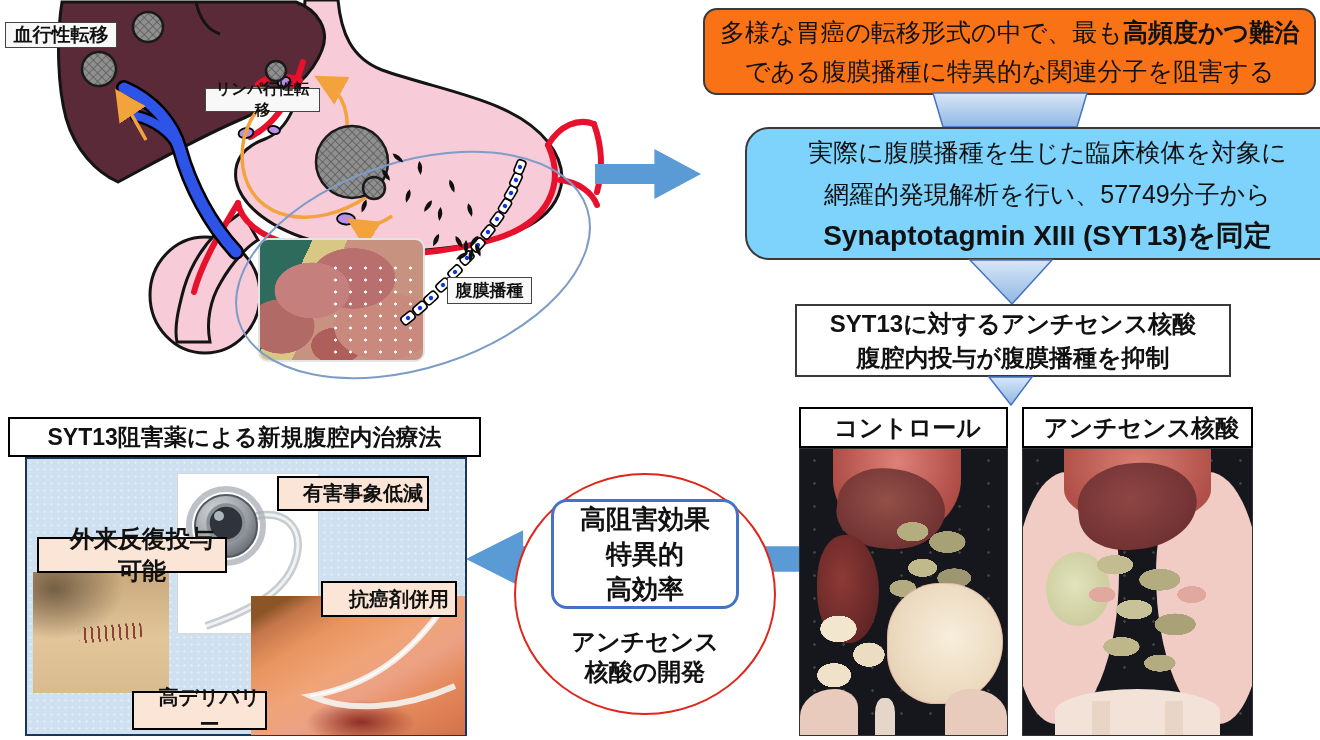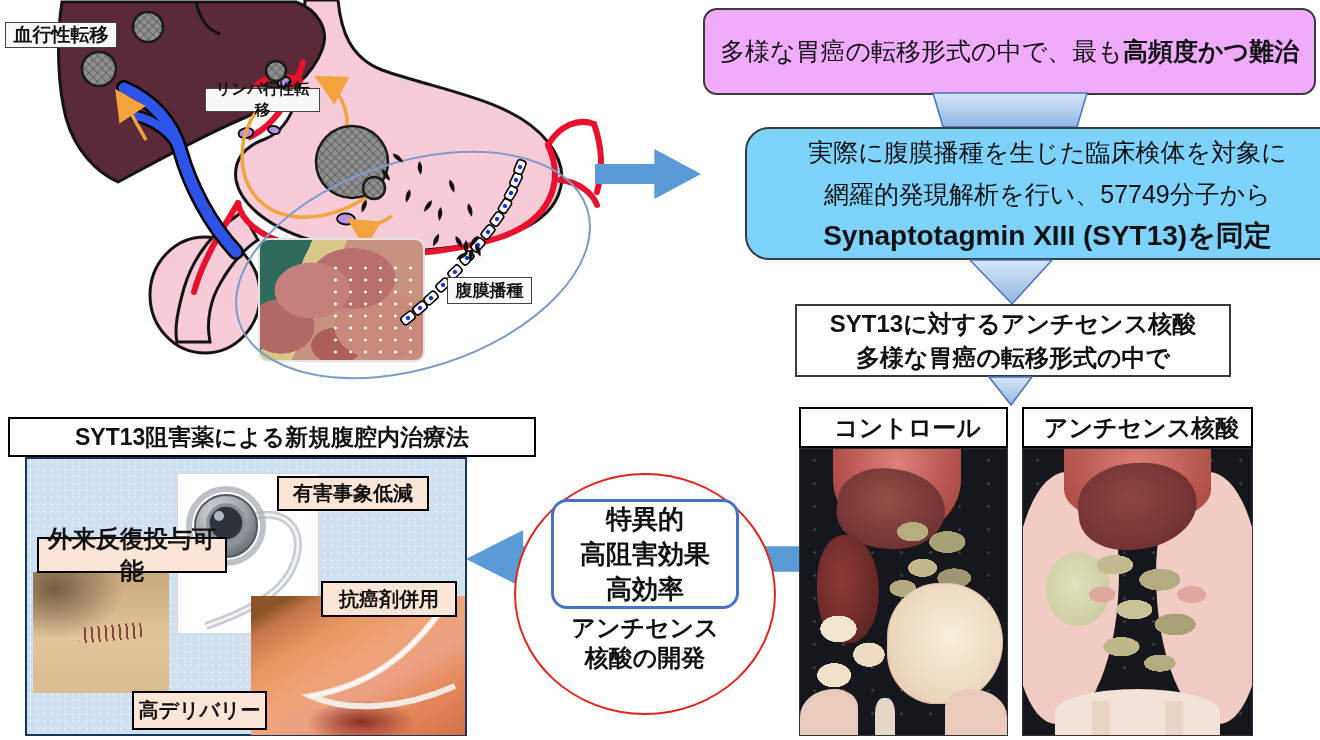--- a/index.html
+++ b/index.html
@@ -2,44 +2,44 @@
 <html><head>
 <meta charset="utf-8">
 <style>
   html,body{margin:0;padding:0;background:#ffffff;}
   #app{position:relative;width:1320px;height:740px;background:#ffffff;overflow:hidden;
        font-family:"Liberation Sans","DejaVu Sans",sans-serif;color:#111;}
   .abs{position:absolute;}
   .b{font-weight:800;}
   
   .flow-box{box-sizing:border-box;text-align:center;display:flex;flex-direction:column;justify-content:center;}
-  .premise{left:703px;top:8px;width:613px;height:87px;background:#f0abfc;border:2.5px solid #3A3A3A;border-radius:14px;font-size:25px;line-height:39px;align-items:center;}
+  .premise{left:703px;top:8px;width:613px;height:87px;background:#f97316;border:2.5px solid #3A3A3A;border-radius:14px;font-size:25px;line-height:39px;align-items:center;}
   .discovery{left:745px;top:127px;width:605px;height:133px;background:#7dd3fc;border:2.5px solid #3A3A3A;border-radius:24px;font-size:25px;line-height:42px;}
   .discovery .lat{font-size:28px;font-weight:800;}
   .effect{left:795px;top:304px;width:436px;height:73px;background:#ffffff;border:2.5px solid #3A3A3A;font-size:24px;line-height:34px;font-weight:800;}
   
   .chip{box-sizing:border-box;background:#F8F8F8;border:1.5px solid #444;font-weight:800;text-align:center;display:flex;align-items:center;justify-content:center;}
-  .peach-chip{box-sizing:border-box;background:#FBE5D6;border:2px solid #000;font-weight:800;text-align:center;display:flex;align-items:center;justify-content:center;}
+  .peach-chip{box-sizing:border-box;background:#FBE5D6;border:2px solid #000;font-weight:800;text-align:center;display:flex;align-items:center;justify-content:center;padding-left:20px;}
   
   .blue-arrow{background:#5B9BD5;}
   
   .col-label{box-sizing:border-box;background:#fff;border:2.5px solid #000;font-weight:800;font-size:24px;display:flex;align-items:center;justify-content:center;padding-left:8px;}
   .mouse-photo{box-sizing:border-box;background:#15171c;border:1px solid #333;overflow:hidden;position:absolute;}
   .mouse-photo::before{content:"";position:absolute;inset:0;
      background-image:radial-gradient(circle,rgba(255,255,255,.22) 1px,transparent 1.6px);
      background-size:29px 23px;opacity:.8;}
   .blob{position:absolute;}
   
   .dev-circle{left:514px;top:473px;width:262px;height:242px;border-radius:50%;background:#fff;border:2px solid #E0251B;
       display:flex;flex-direction:column;align-items:center;box-sizing:border-box;}
   .feature-box{margin-top:24px;width:188px;height:110px;border:3.5px solid #4472C4;border-radius:16px;box-sizing:border-box;
       display:flex;flex-direction:column;justify-content:center;text-align:center;font-size:26px;font-weight:800;line-height:35px;background:#fff;}
   .dev-line{font-size:24px;font-weight:800;line-height:30px;text-align:center;}
   
-  .panel-title{left:8px;top:417px;width:528px;height:40px;background:#fff;border:2.5px solid #000;box-sizing:border-box;
+  .panel-title{left:8px;top:417px;width:473px;height:40px;background:#fff;border:2.5px solid #000;box-sizing:border-box;
       font-weight:800;font-size:23px;display:flex;align-items:center;justify-content:center;}
   .panel{left:25px;top:457px;width:442px;height:279px;background:#CFE0F0;border:2px solid #17365D;box-sizing:border-box;
       background-image:radial-gradient(circle,rgba(255,255,255,.35) 1px,transparent 1.4px);background-size:7px 7px;}
   .port-photo{left:178px;top:474px;width:140px;height:159px;background:#fff;box-shadow:0 0 0 1px #d8d8d8;}
   .skin-photo{left:33px;top:572px;width:136px;height:121px;
       background:radial-gradient(95px 70px at 16% 14%,rgba(56,42,26,.6),transparent 72%),
                  linear-gradient(180deg,#C9A87C 0%,#E2C69A 55%,#D8BB8F 100%);}
   .skin-photo::after{content:"";position:absolute;left:34%;top:44%;width:46%;height:13%;
       background:repeating-linear-gradient(90deg,transparent 0 5px,#7A2D28 5px 7px);
       transform:rotate(-5deg);border-radius:4px;opacity:.85;}
@@ -211,20 +211,21 @@
 
   <div class="abs chip anatomy-label" style="left:5px;top:22px;width:112px;height:26px;font-size:19px;">血行性転移</div>
   <div class="abs chip anatomy-label" style="left:205px;top:88px;width:115px;height:24px;font-size:15.5px;">リンパ行性転移</div>
   <div class="abs chip anatomy-label" style="left:447px;top:277px;width:85px;height:27px;font-size:17px;">腹膜播種</div>
 
   <div class="abs blue-arrow" style="left:595px;top:149px;width:106px;height:50px;
        clip-path:polygon(0 30%,56% 30%,56% 0,100% 50%,56% 100%,56% 70%,0 70%);"></div>
 
   <div class="abs flow-box premise">
     <div><span>多様な胃癌の転移形式の中で、最も</span><span class="b">高頻度かつ難治</span></div>
+    <div>である腹膜播種に特異的な関連分子を阻害する</div>
   </div>
 
   <svg class="abs" style="left:925px;top:92px;" width="170" height="37">
     <defs>
         <linearGradient id="f1g" x1="0" y1="0" x2="0" y2="1">
       <stop offset="0" stop-color="#D8E6F6"></stop>
           <stop offset="1" stop-color="#8FB8E4"></stop>
         </linearGradient>
       </defs>
     <polygon points="8,1 162,1 152,35 18,35" fill="url(#f1g)" stroke="#4472C4" stroke-width="1.5"></polygon>
@@ -241,21 +242,21 @@
         <linearGradient id="f2g" x1="0" y1="0" x2="0" y2="1">
       <stop offset="0" stop-color="#D8E6F6"></stop>
           <stop offset="1" stop-color="#8FB8E4"></stop>
         </linearGradient>
       </defs>
     <polygon points="2,1 84,1 44,45" fill="url(#f2g)" stroke="#4472C4" stroke-width="1.5"></polygon>
   </svg>
 
   <div class="abs flow-box effect">
     <div>SYT13に対するアンチセンス核酸</div>
-    <div>多様な胃癌の転移形式の中で</div>
+    <div>腹腔内投与が腹膜播種を抑制</div>
   </div>
 
   <svg class="abs" style="left:987px;top:376px;" width="48" height="31">
     <defs>
         <linearGradient id="f3g" x1="0" y1="0" x2="0" y2="1">
       <stop offset="0" stop-color="#D8E6F6"></stop>
           <stop offset="1" stop-color="#8FB8E4"></stop>
         </linearGradient>
       </defs>
     <polygon points="2,1 45,1 24,29" fill="url(#f3g)" stroke="#4472C4" stroke-width="1.5"></polygon>
@@ -302,25 +303,25 @@
         radial-gradient(26px 14px at 60% 86%,#B2AC80 0 60%,transparent 61%),
         radial-gradient(24px 14px at 85% 40%,#E0A89E 0 60%,transparent 61%),
         radial-gradient(22px 13px at 15% 40%,#E0A89E 0 60%,transparent 61%);"></div>
     <div class="blob" style="left:14%;bottom:0;width:72%;height:16%;background:#F2E2D8;border-radius:50% 50% 0 0;"></div>
     <div class="blob" style="left:30%;bottom:0;width:8%;height:12%;background:#E8D5C5;"></div>
     <div class="blob" style="left:62%;bottom:0;width:8%;height:12%;background:#E8D5C5;"></div>
   </div>
 
   <div class="abs dev-circle">
     <div class="feature-box">
+      <div>高阻害効果</div>
       <div>特異的</div>
-      <div>高阻害効果</div>
       <div>高効率</div>
     </div>
-    <div class="dev-line" style="margin-top:4px;">アンチセンス</div>
+    <div class="dev-line" style="margin-top:18px;">アンチセンス</div>
     <div class="dev-line">核酸の開発</div>
   </div>
 
   <div class="abs panel-title">SYT13阻害薬による新規腹腔内治療法</div>
   <div class="abs panel"></div>
 
   <div class="abs port-photo">
     <svg width="140" height="159" viewBox="0 0 140 159">
       <defs>
           <radialGradient id="mg" cx="35%" cy="30%" r="80%">

